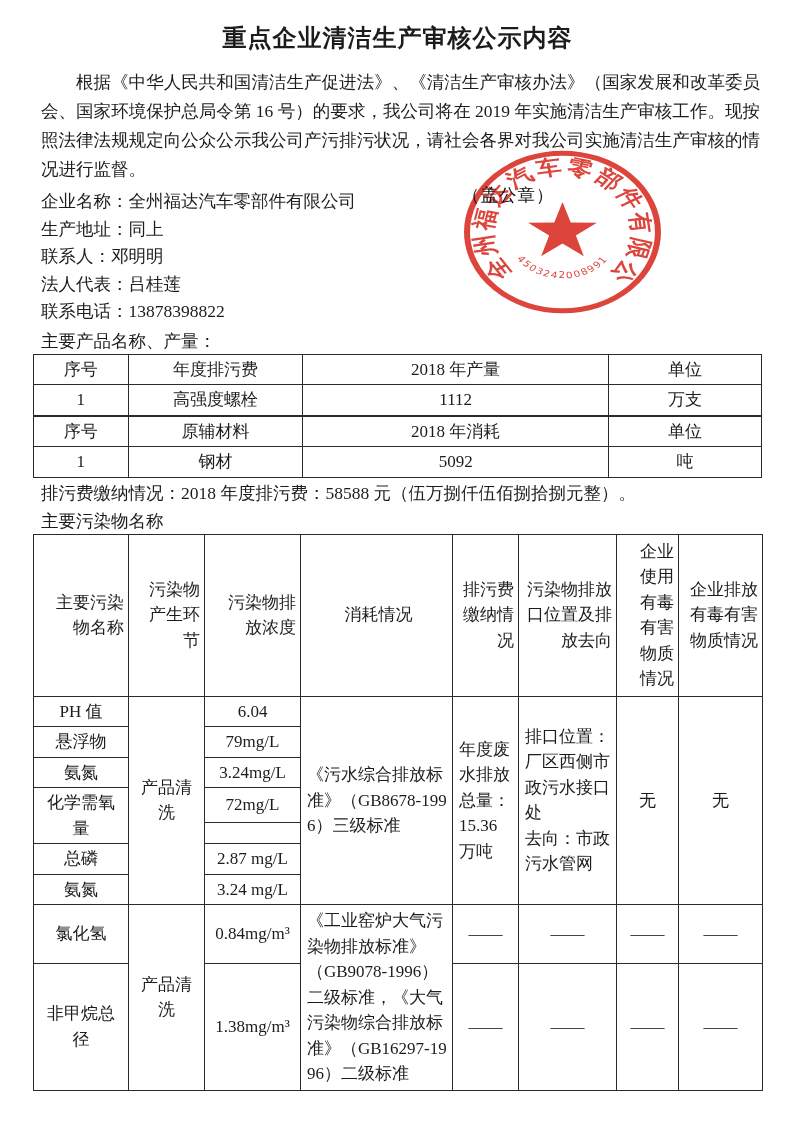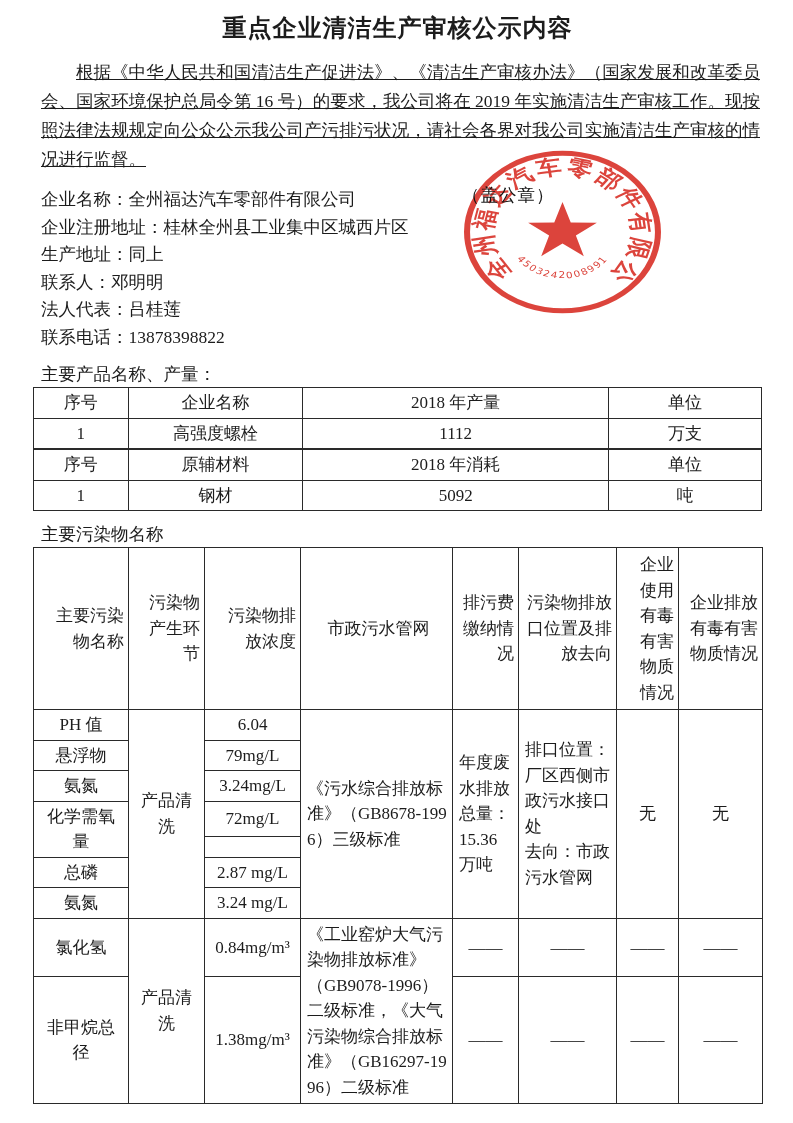--- a/index.html
+++ b/index.html
@@ -10,35 +10,34 @@
     font-family: "Liberation Serif", "DejaVu Serif", serif;
     color: #1c1c1c;
     overflow: hidden;
   }
   .page { position: absolute; left: 33px; top: 0; width: 729px; }
 
   .doc-title {
     text-align: center;
     font-size: 24px; font-weight: bold;
     letter-spacing: 1px;
-    margin-top: 12px;
+    margin-top: 22px;
   }
   .intro {
     margin-top: 14px;
     font-size: 17.5px;
     line-height: 29px;
     text-align: justify;
     text-indent: 2em;
     padding: 0 2px 0 8px;
-    text-decoration: underline;
-  }
-  .info-lines { margin-top: 12px; padding-left: 8px; }
+  }
+  .info-lines { margin-top: 4px; padding-left: 8px; }
   .info-line { font-size: 17.5px; line-height: 27.5px; }
 
-  .section-title { font-size: 17.5px; line-height: 26px; padding-left: 8px; margin-top: 10px; }
+  .section-title { font-size: 17.5px; line-height: 26px; padding-left: 8px; margin-top: 2px; }
 
   table { width: 100%; border-collapse: collapse; table-layout: fixed; }
   td, th {
     border: 1.5px solid #2a2a2a;
     font-size: 17px; font-weight: normal;
     text-align: center; vertical-align: middle;
     line-height: 1.5;
     padding: 2px 8px;
     word-break: break-all;
   }
@@ -68,39 +67,38 @@
 <body>
 
 <div class="page">
 
   <h1 class="doc-title">重点企业清洁生产审核公示内容</h1>
 
   <p class="intro">根据《中华人民共和国清洁生产促进法》、《清洁生产审核办法》（国家发展和改革委员会、国家环境保护总局令第 16 号）的要求，我公司将在 2019 年实施清洁生产审核工作。现按照法律法规规定向公众公示我公司产污排污状况，请社会各界对我公司实施清洁生产审核的情况进行监督。</p>
 
   <div class="info-lines">
     <div class="info-line"><span>企业名称：</span><span>全州福达汽车零部件有限公司</span></div>
-    <div class="info-line"><span>企业注册地址：</span><span>桂林全州县工业集中区城西片区</span></div>
     <div class="info-line"><span>生产地址：</span><span>同上</span></div>
     <div class="info-line"><span>联系人：</span><span>邓明明</span></div>
     <div class="info-line"><span>法人代表：</span><span>吕桂莲</span></div>
     <div class="info-line"><span>联系电话：</span><span>13878398822</span></div>
   </div>
 
   <div class="section-title">主要产品名称、产量：</div>
   <table class="t-simple">
     <colgroup>
         <col style="width:13%">
         <col style="width:24%">
         <col style="width:42%">
         <col style="width:21%">
       </colgroup>
     <tbody>
         <tr>
       <th>序号</th>
-      <th>企业名称</th>
+      <th>年度排污费</th>
       <th>2018 年产量</th>
       <th>单位</th>
     </tr>
     <tr>
       <td>1</td>
       <td>高强度螺栓</td>
       <td>1112</td>
       <td>万支</td>
     </tr>
   </tbody>
@@ -122,39 +120,40 @@
     </tr>
     <tr>
       <td>1</td>
       <td>钢材</td>
       <td>5092</td>
       <td>吨</td>
     </tr>
   </tbody>
     </table>
 
+  <div class="section-title">排污费缴纳情况：2018 年度排污费：58588 元（伍万捌仟伍佰捌拾捌元整）。</div>
   <div class="section-title">主要污染物名称</div>
 
   <table class="t-poll">
     <colgroup>
       <col style="width:95px">
         <col style="width:76px">
         <col style="width:96px">
         <col style="width:152px">
       <col style="width:66px">
         <col style="width:98px">
         <col style="width:62px">
         <col style="width:84px">
     </colgroup>
     <tbody>
         <tr style="height:85px">
       <th>主要污染物名称</th>
       <th>污染物产生环节</th>
       <th>污染物排放浓度</th>
-      <th class="center">市政污水管网</th>
+      <th class="center">消耗情况</th>
       <th>排污费缴纳情况</th>
       <th>污染物排放口位置及排放去向</th>
       <th>企业使用有毒有害物质情况</th>
       <th>企业排放有毒有害物质情况</th>
     </tr>
 
     <tr style="height:27px">
       <td>PH 值</td>
       <td rowspan="7">产品清洗</td>
       <td>6.04</td>

